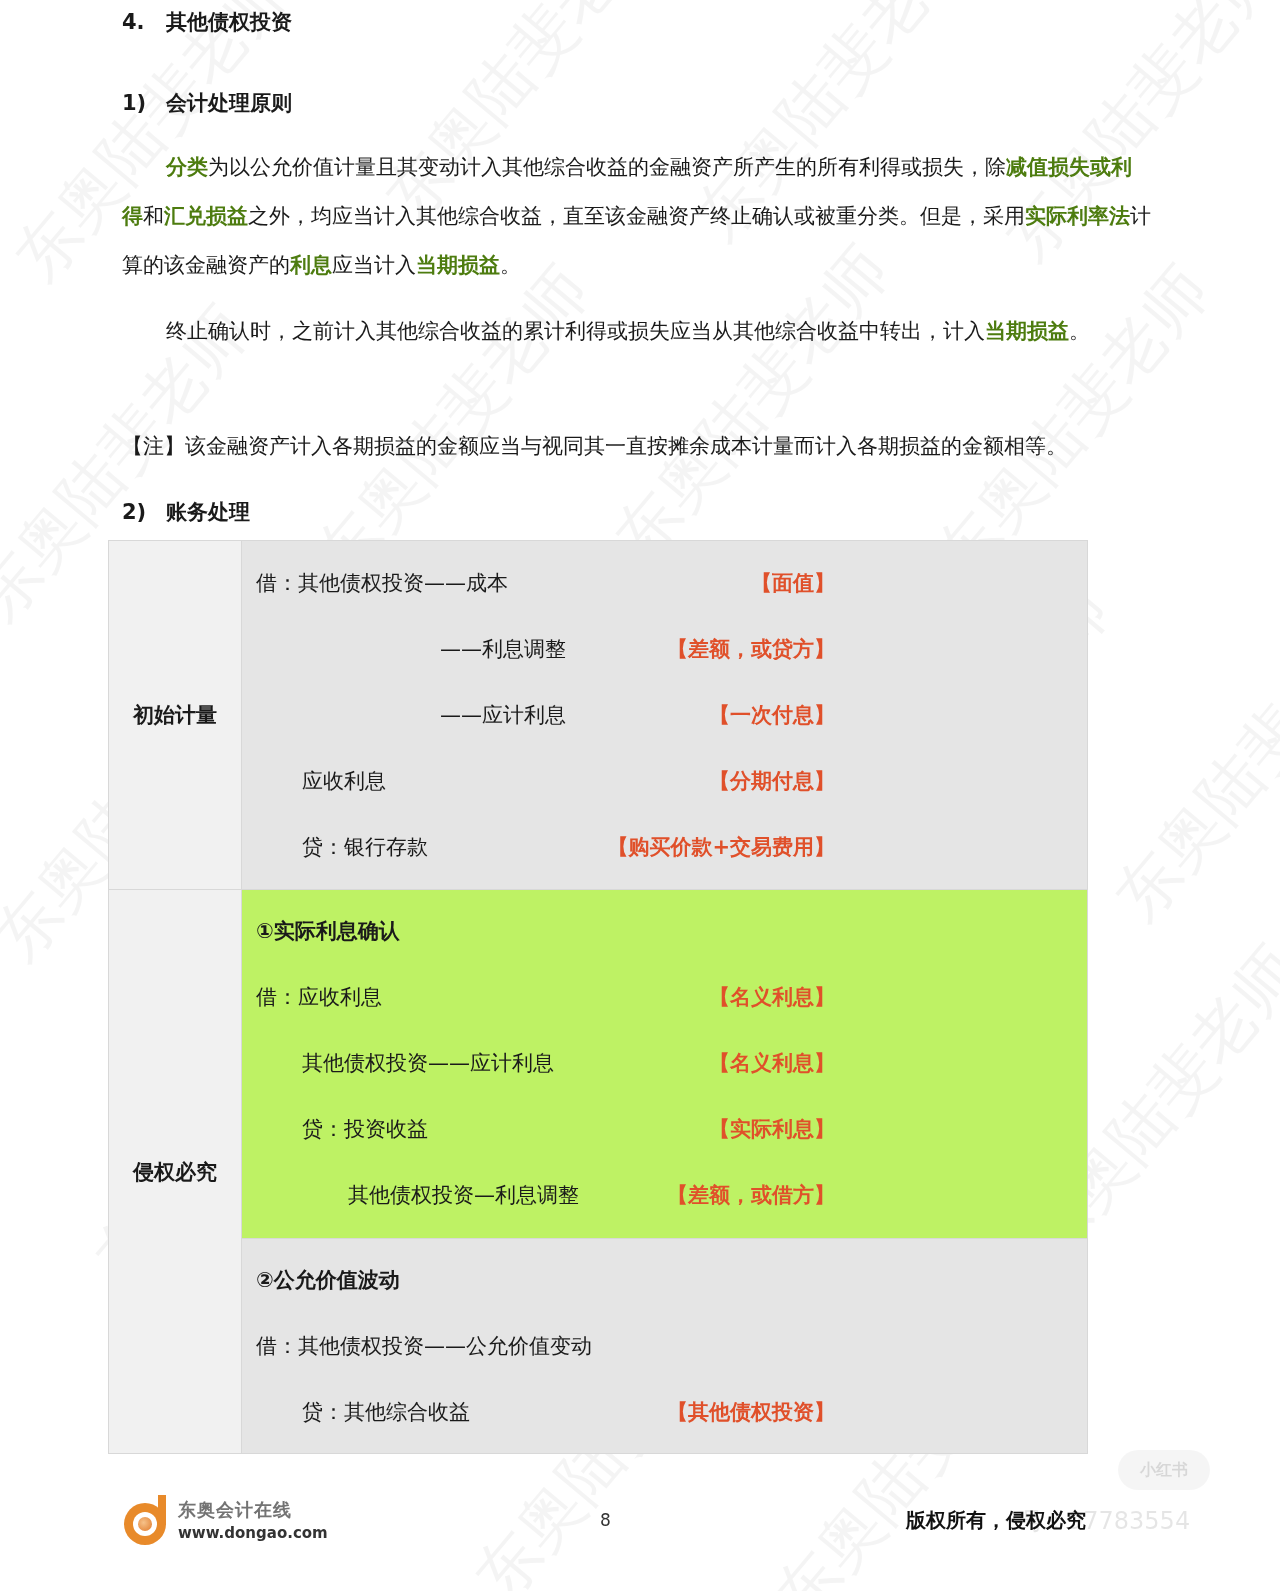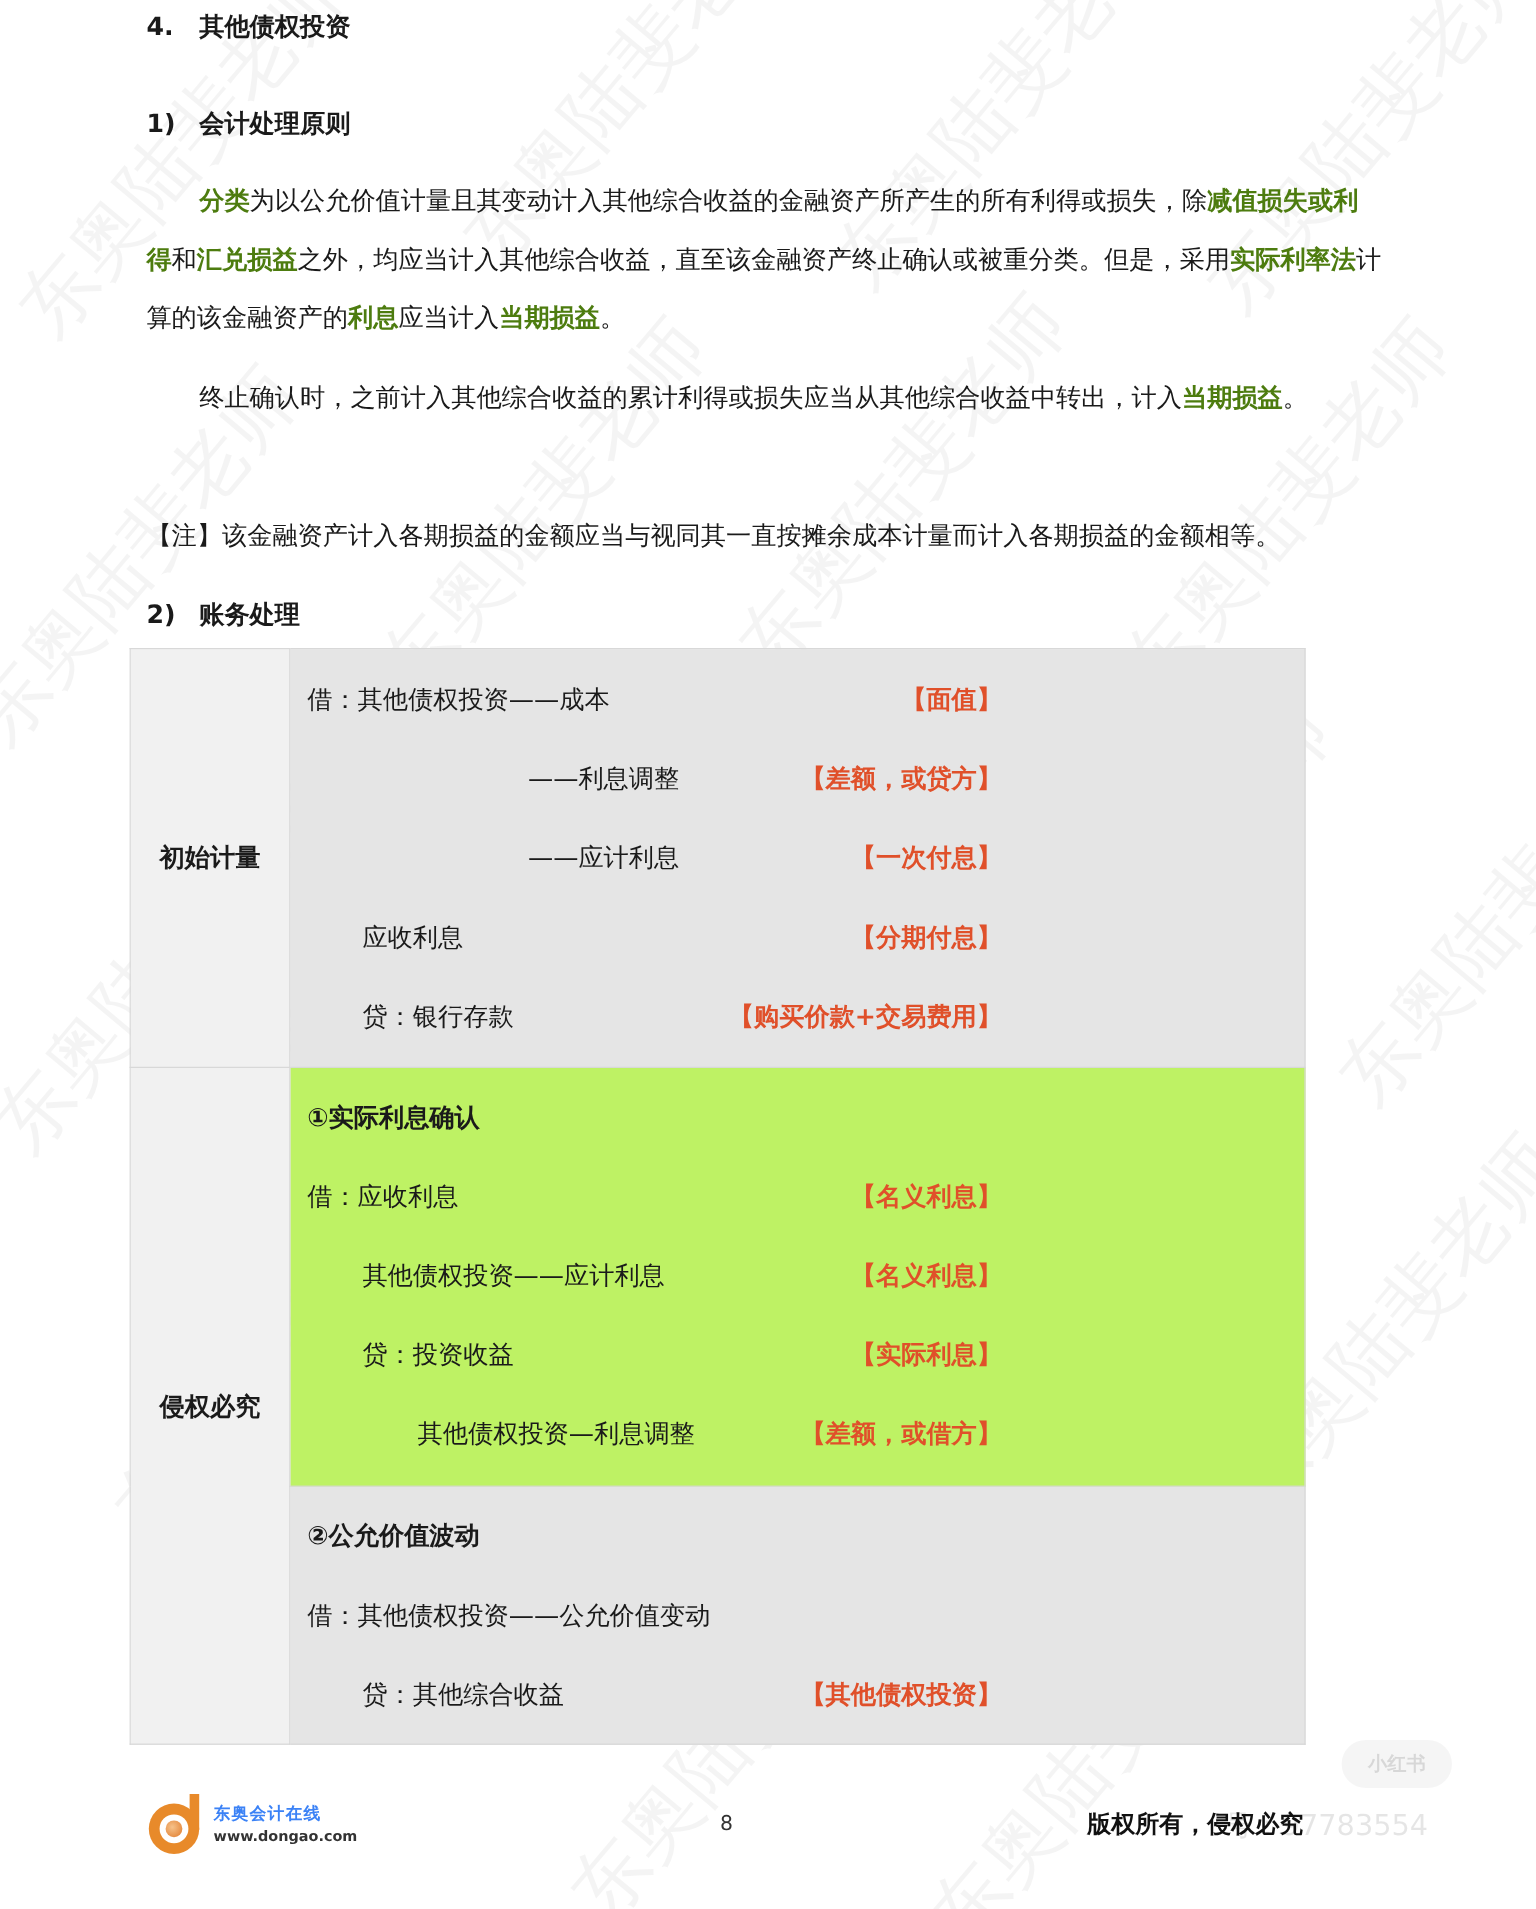--- a/index.html
+++ b/index.html
@@ -24,22 +24,22 @@
   .line .acct { position: absolute; top: 50%; transform: translateY(-50%); white-space: nowrap; }
   .line .note { position: absolute; right: 252px; top: 50%; transform: translateY(-50%); color: #e0502a; font-weight: bold; white-space: nowrap; }
   .sub-title { font-weight: bold; }
   .footer-logo { position: absolute; left: 124px; top: 1495px; display: flex; align-items: center; }
   .logo-mark { position: relative; width: 46px; height: 50px; }
   .logo-ring { position: absolute; left: 0; top: 8px; width: 42px; height: 42px; border-radius: 50%; background: #e88a2a; }
   .logo-inner { position: absolute; left: 9px; top: 17px; width: 24px; height: 24px; border-radius: 50%; background: #fff; }
   .logo-dot { position: absolute; left: 14px; top: 22px; width: 14px; height: 14px; border-radius: 50%; background: radial-gradient(circle at 40% 40%, #f6c28a, #e07a2a); }
   .logo-stem { position: absolute; left: 34px; top: 0; width: 8px; height: 30px; background: #e88a2a; }
   .logo-text { margin-left: 8px; }
-  .logo-cn { font-size: 14px; font-weight: bold; letter-spacing: 1px; color: #3b82f6; }
-  .logo-url { font-size: 12px; font-weight: bold; color: #333; margin-top: 2px; }
+  .logo-cn { font-size: 18px; font-weight: bold; letter-spacing: 1px; color: #737373; }
+  .logo-url { font-size: 15px; font-weight: bold; color: #333; margin-top: 2px; }
   .page-num { position: absolute; left: 600px; top: 1510px; font-size: 17px; color: #333; }
   .copyright { position: absolute; left: 906px; top: 1507px; font-size: 20px; font-weight: bold; color: #111; }
   .xhs { position: absolute; left: 1118px; top: 1450px; width: 92px; height: 40px; border-radius: 20px; background: rgba(0,0,0,0.04); color: rgba(0,0,0,0.12); font-weight: bold; font-size: 16px; text-align: center; line-height: 40px; }
   .xhs-id { position: absolute; left: 1020px; top: 1505px; font-size: 24px; color: rgba(0,0,0,0.10); }
 </style>
 </head>
 <body>
 
 <div class="watermark-layer">
   <div class="wm" style="left:-40px;top:80px">东奥陆斐老师</div>

